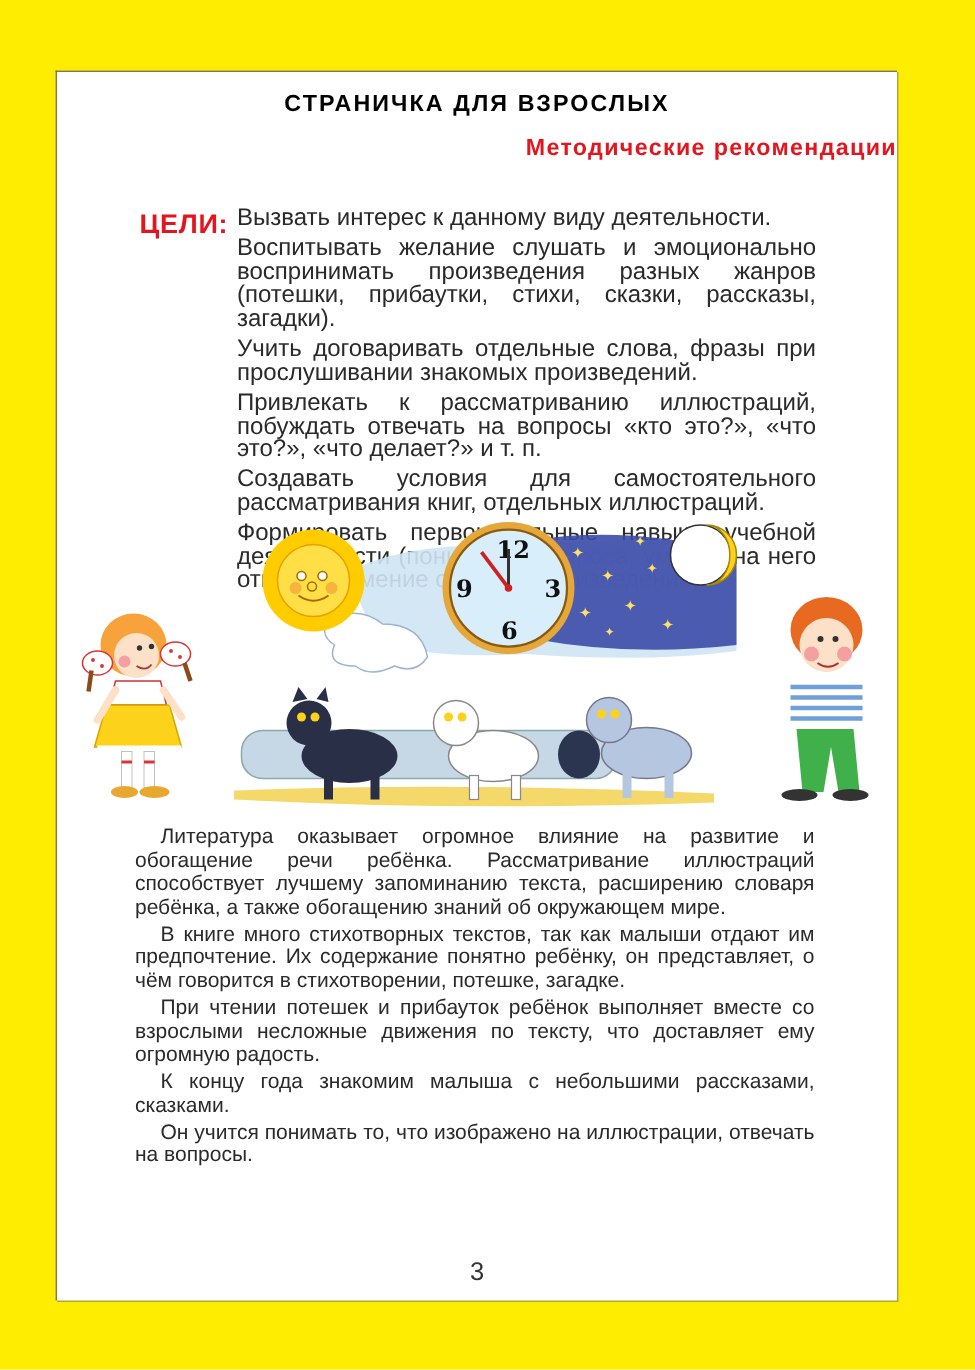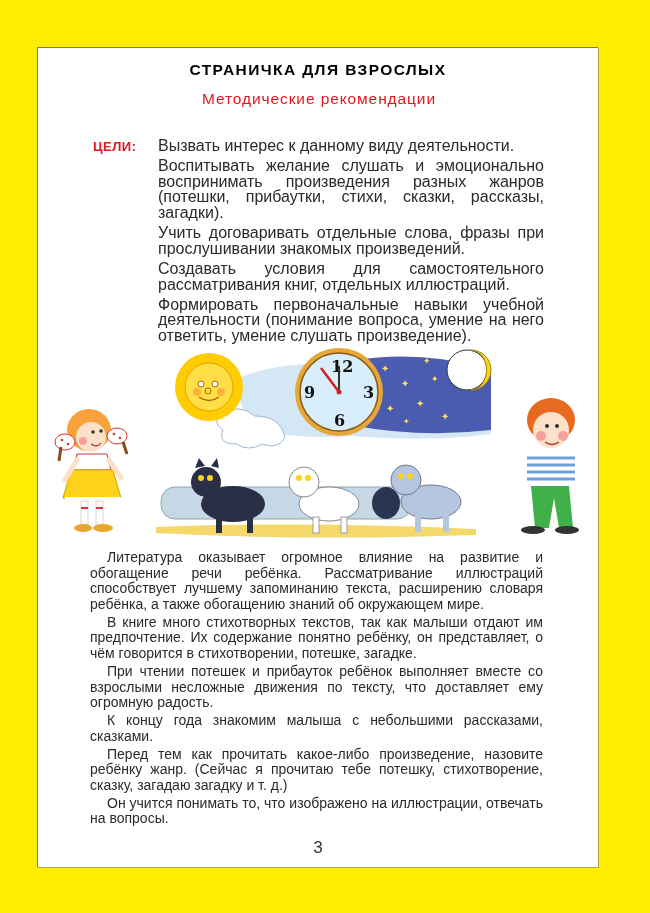--- a/index.html
+++ b/index.html
@@ -3,42 +3,43 @@
 <meta charset="utf-8">
 <style>
   html, body { margin:0; padding:0; }
   body { width:650px; height:913px; background:#ffed00; position:relative; overflow:hidden;
          font-family:"Liberation Sans", sans-serif; color:#2a2a2a; }
   .page { position:absolute; left:37px; top:47px; width:560px; height:819px; background:#fff;
           border-left:1px solid #8a7a2a; border-top:1px solid #8a7a2a;
           box-shadow: 1px 1px 0 #b9a23a; }
   .title { position:absolute; left:0; right:0; top:13px; text-align:center; color:#000000;
            font-weight:bold; font-size:15.5px; letter-spacing:1.4px; }
-  .subtitle { position:absolute; left:2px; right:0; top:42px; text-align:center; color:#e3161f;
-              font-weight:normal; font-size:15.5px; letter-spacing:0.9px; }
-  .goals-label { position:absolute; left:55px; top:91px; color:#e3161f; font-weight:bold; font-size:13px; letter-spacing:0.5px; }
+  .subtitle { position:absolute; left:2px; right:0; top:42px; text-align:right; color:#e3161f;
+              font-weight:bold; font-size:15.5px; letter-spacing:0.9px; }
+  .goals-label { position:absolute; left:55px; top:91px; color:#e3161f; font-weight:bold; font-size:18px; letter-spacing:0.5px; }
   .goals { position:absolute; left:120px; top:90px; width:386px; font-size:16px; line-height:15.6px; }
   .goal { margin:0 0 4.6px 0; text-align:justify; }
   .illus { position:absolute; left:13px; top:294px; width:545px; height:200px; }
   .body-text { position:absolute; left:52px; top:502px; width:453px; font-size:14px; line-height:15.6px; text-align:justify; }
   .body-text p { margin:0 0 2.4px 0; text-indent:17px; }
   .page-num { position:absolute; left:0; right:0; top:790px; text-align:center; font-size:17px; color:#333; }
 </style>
 </head>
 <body>
 
 <div class="page">
   <div class="title">СТРАНИЧКА ДЛЯ ВЗРОСЛЫХ</div>
   <div class="subtitle">Методические рекомендации</div>
 
   <div class="goals-label">ЦЕЛИ:</div>
   <div class="goals">
     <p class="goal">Вызвать интерес к данному виду деятельности.</p>
     <p class="goal">Воспитывать желание слушать и эмоционально воспринимать произведения разных жанров (потешки, прибаутки, стихи, сказки, рассказы, загадки).</p>
     <p class="goal">Учить договаривать отдельные слова, фразы при прослушивании знакомых произведений.</p>
+    <p class="goal">Привлекать к рассматриванию иллюстраций, побуждать отвечать на вопросы «кто это?», «что это?», «что делает?» и т. п.</p>
     <p class="goal">Создавать условия для самостоятельного рассматривания книг, отдельных иллюстраций.</p>
     <p class="goal">Формировать первоначальные навыки учебной деятельности (понимание вопроса, умение на него ответить, умение слушать произведение).</p>
   </div>
 
   <svg class="illus" viewBox="0 0 545 200" width="545" height="200">
 
     <g>
       <ellipse cx="38" cy="88" rx="22" ry="21" fill="#f7a23a"></ellipse>
       <ellipse cx="40" cy="95" rx="15" ry="15" fill="#fde0c8"></ellipse>
       <circle cx="32" cy="99" r="4" fill="#f4a0a0"></circle>
@@ -150,18 +151,17 @@
       <ellipse cx="482" cy="188" rx="12" ry="4" fill="#333"></ellipse>
       <ellipse cx="516" cy="188" rx="12" ry="4" fill="#333"></ellipse>
     </g>
   </svg>
 
   <div class="body-text">
     <p>Литература оказывает огромное влияние на развитие и обогащение речи ребёнка. Рассматривание иллюстраций способствует лучшему запоминанию текста, расширению словаря ребёнка, а также обогащению знаний об окружающем мире.</p>
     <p>В книге много стихотворных текстов, так как малыши отдают им предпочтение. Их содержание понятно ребёнку, он представляет, о чём говорится в стихотворении, потешке, загадке.</p>
     <p>При чтении потешек и прибауток ребёнок выполняет вместе со взрослыми несложные движения по тексту, что доставляет ему огромную радость.</p>
     <p>К концу года знакомим малыша с небольшими рассказами, сказками.</p>
-    <p>Перед тем как прочитать какое-либо произведение, назовите ребёнку жанр. (Сейчас я прочитаю тебе потешку, стихотворение, сказку, загадаю загадку и т. д.)</p>
     <p>Он учится понимать то, что изображено на иллюстрации, отвечать на вопросы.</p>
   </div>
 
   <div class="page-num">3</div>
 </div>
 
 </body></html>

